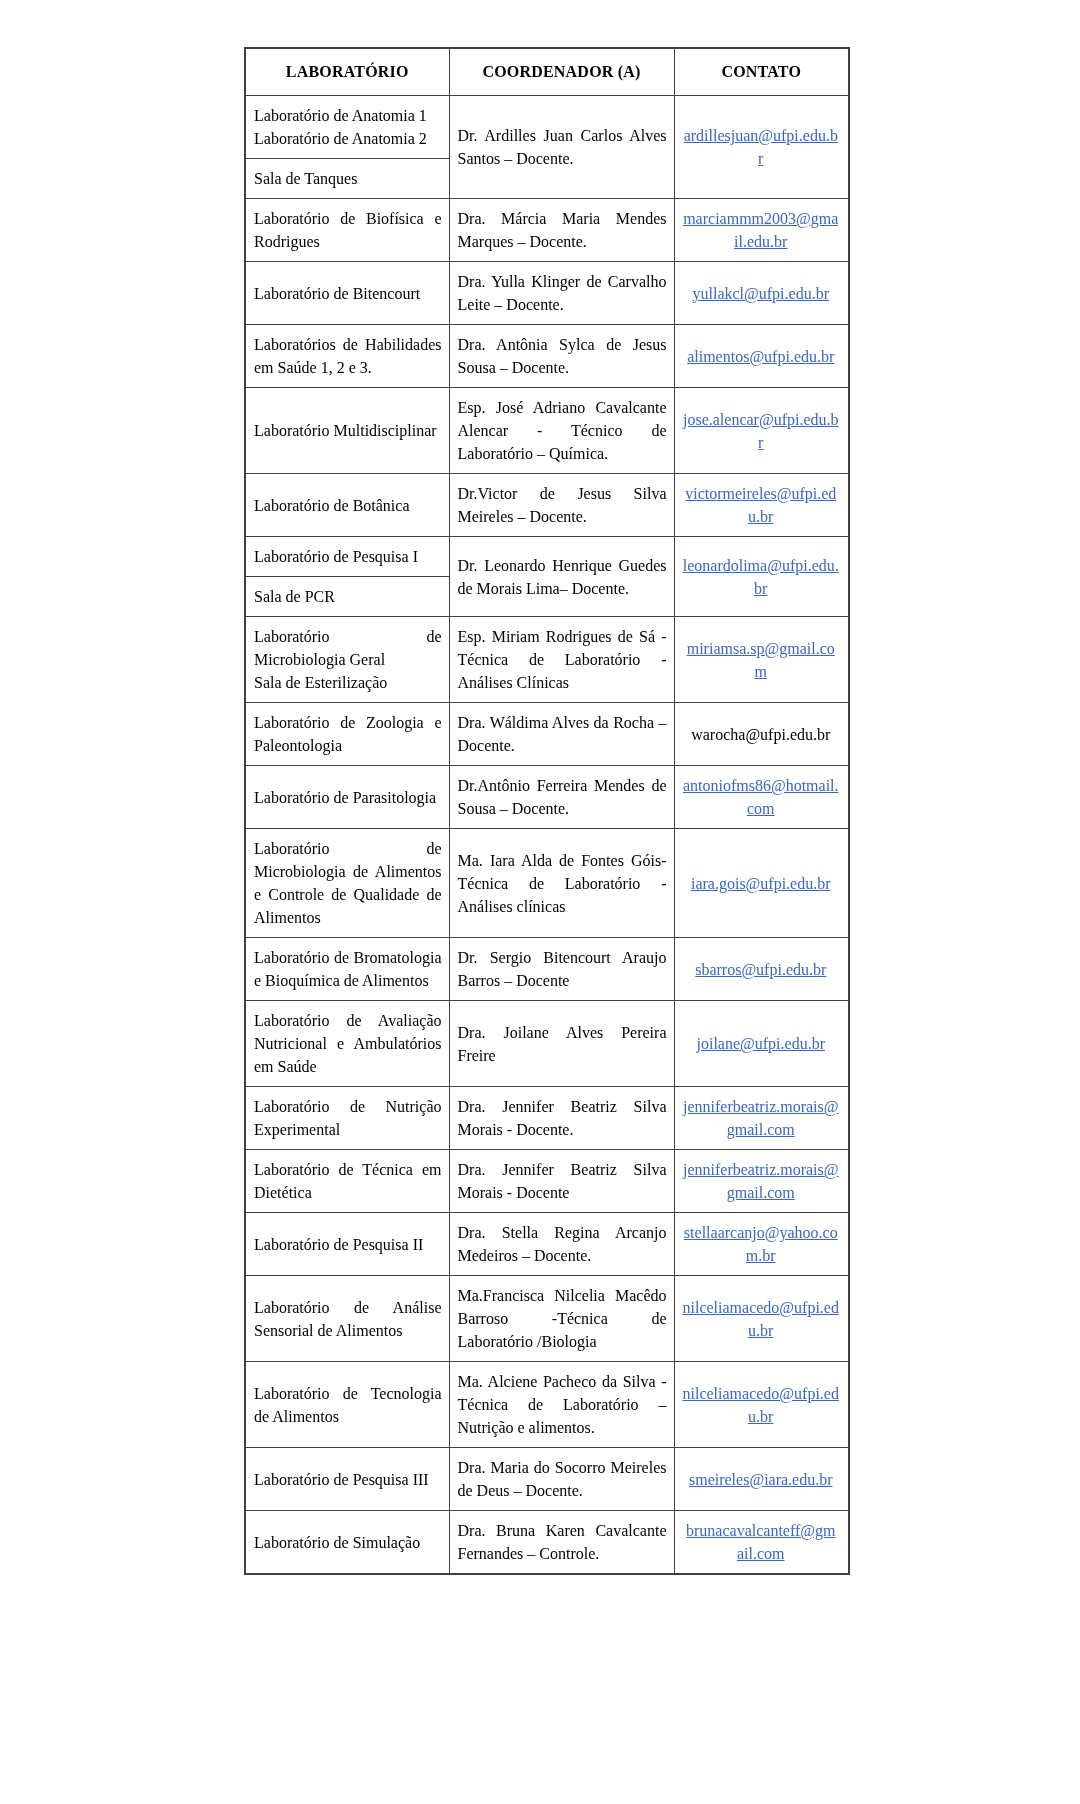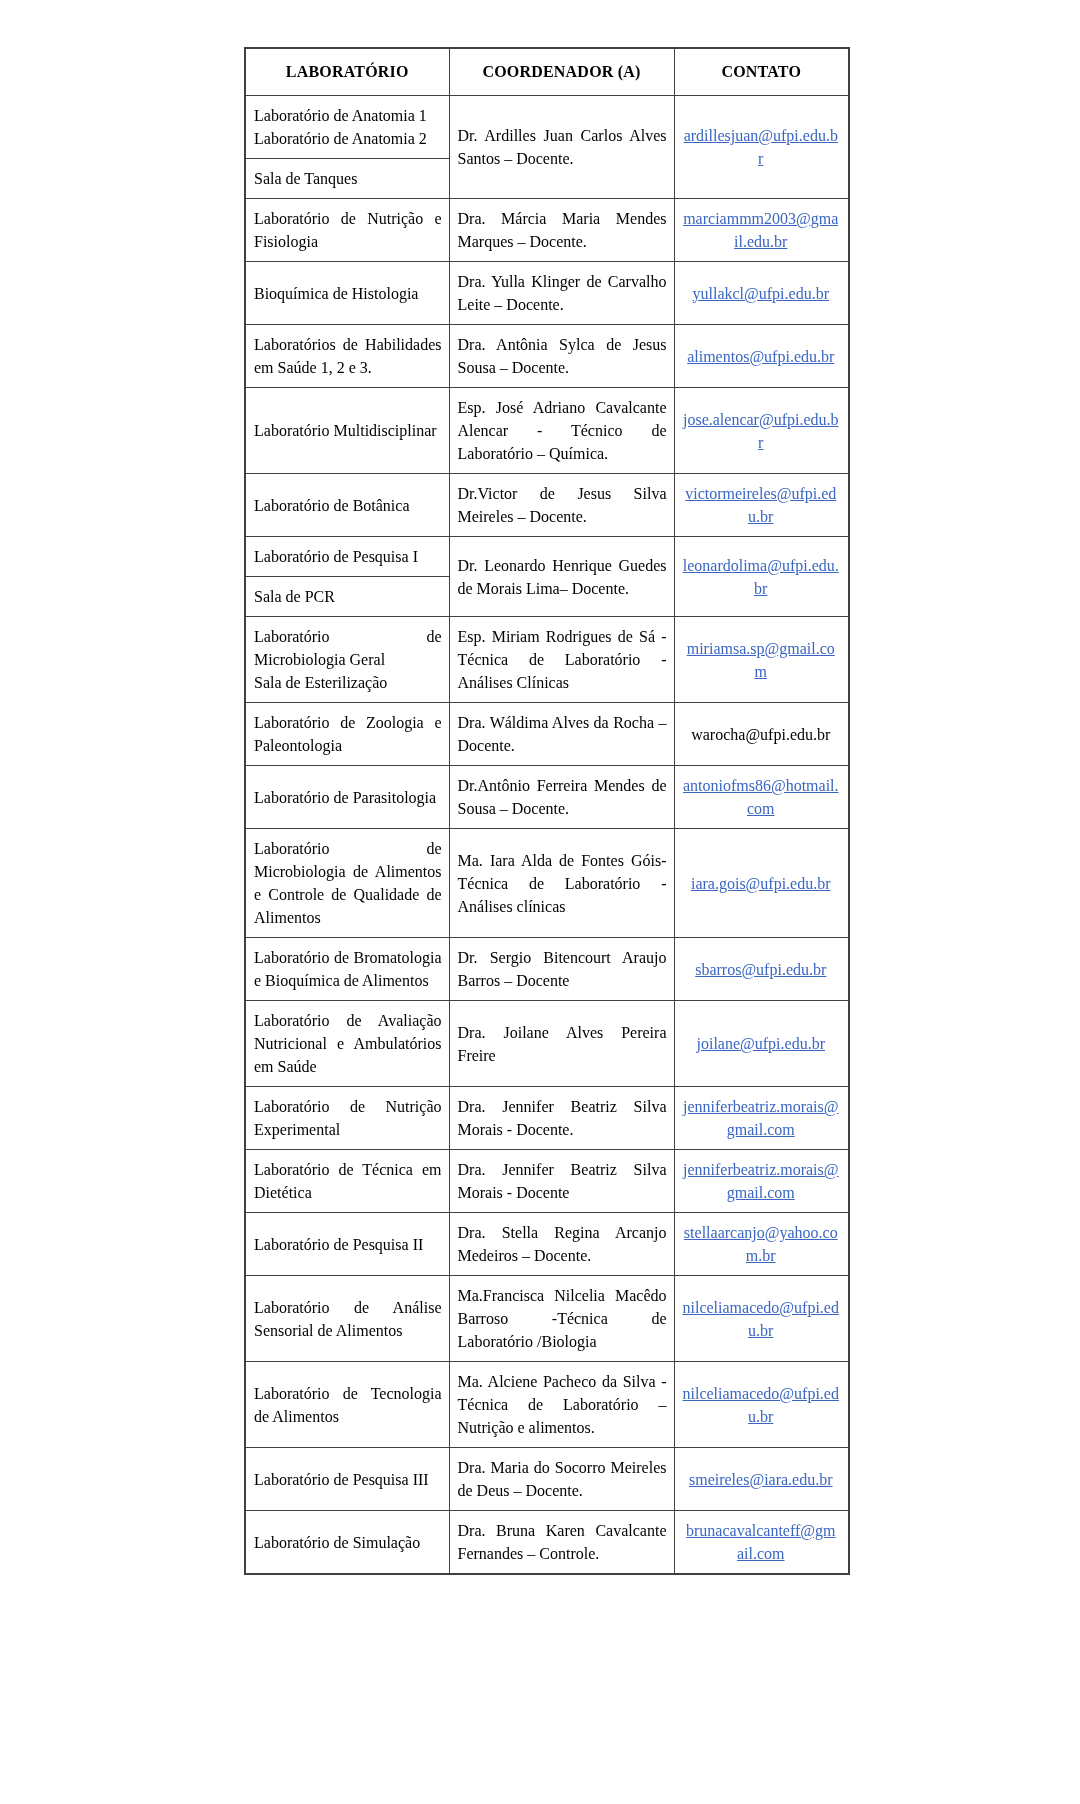--- a/index.html
+++ b/index.html
@@ -88,28 +88,28 @@
           <td class="coord-cell" rowspan="2">Dr. Ardilles Juan Carlos Alves Santos – Docente.</td>
           <td class="contact-cell" rowspan="2"><a class="email-link">ardillesjuan@ufpi.edu.br</a></td>
         </tr>
         <tr>
           <td class="lab">
             <div>Sala de Tanques</div>
           </td>
         </tr>
         <tr>
           <td class="lab">
-            <div>Laboratório de Nutrição e Fisiologia</div>
+            <div>Laboratório de Biofísica e Rodrigues</div>
           </td>
           <td class="coord-cell">Dra. Márcia Maria Mendes Marques – Docente.</td>
           <td class="contact-cell"><a class="email-link">marciammm2003@gmail.edu.br</a></td>
         </tr>
         <tr>
           <td class="lab">
-            <div>Bioquímica de Histologia</div>
+            <div>Laboratório de Bitencourt</div>
           </td>
           <td class="coord-cell">Dra. Yulla Klinger de Carvalho Leite – Docente.</td>
           <td class="contact-cell"><a class="email-link">yullakcl@ufpi.edu.br</a></td>
         </tr>
         <tr>
           <td class="lab">
             <div>Laboratórios de Habilidades em Saúde 1, 2 e 3.</div>
           </td>
           <td class="coord-cell">Dra. Antônia Sylca de Jesus Sousa – Docente.</td>
           <td class="contact-cell"><a class="email-link">alimentos@ufpi.edu.br</a></td>

